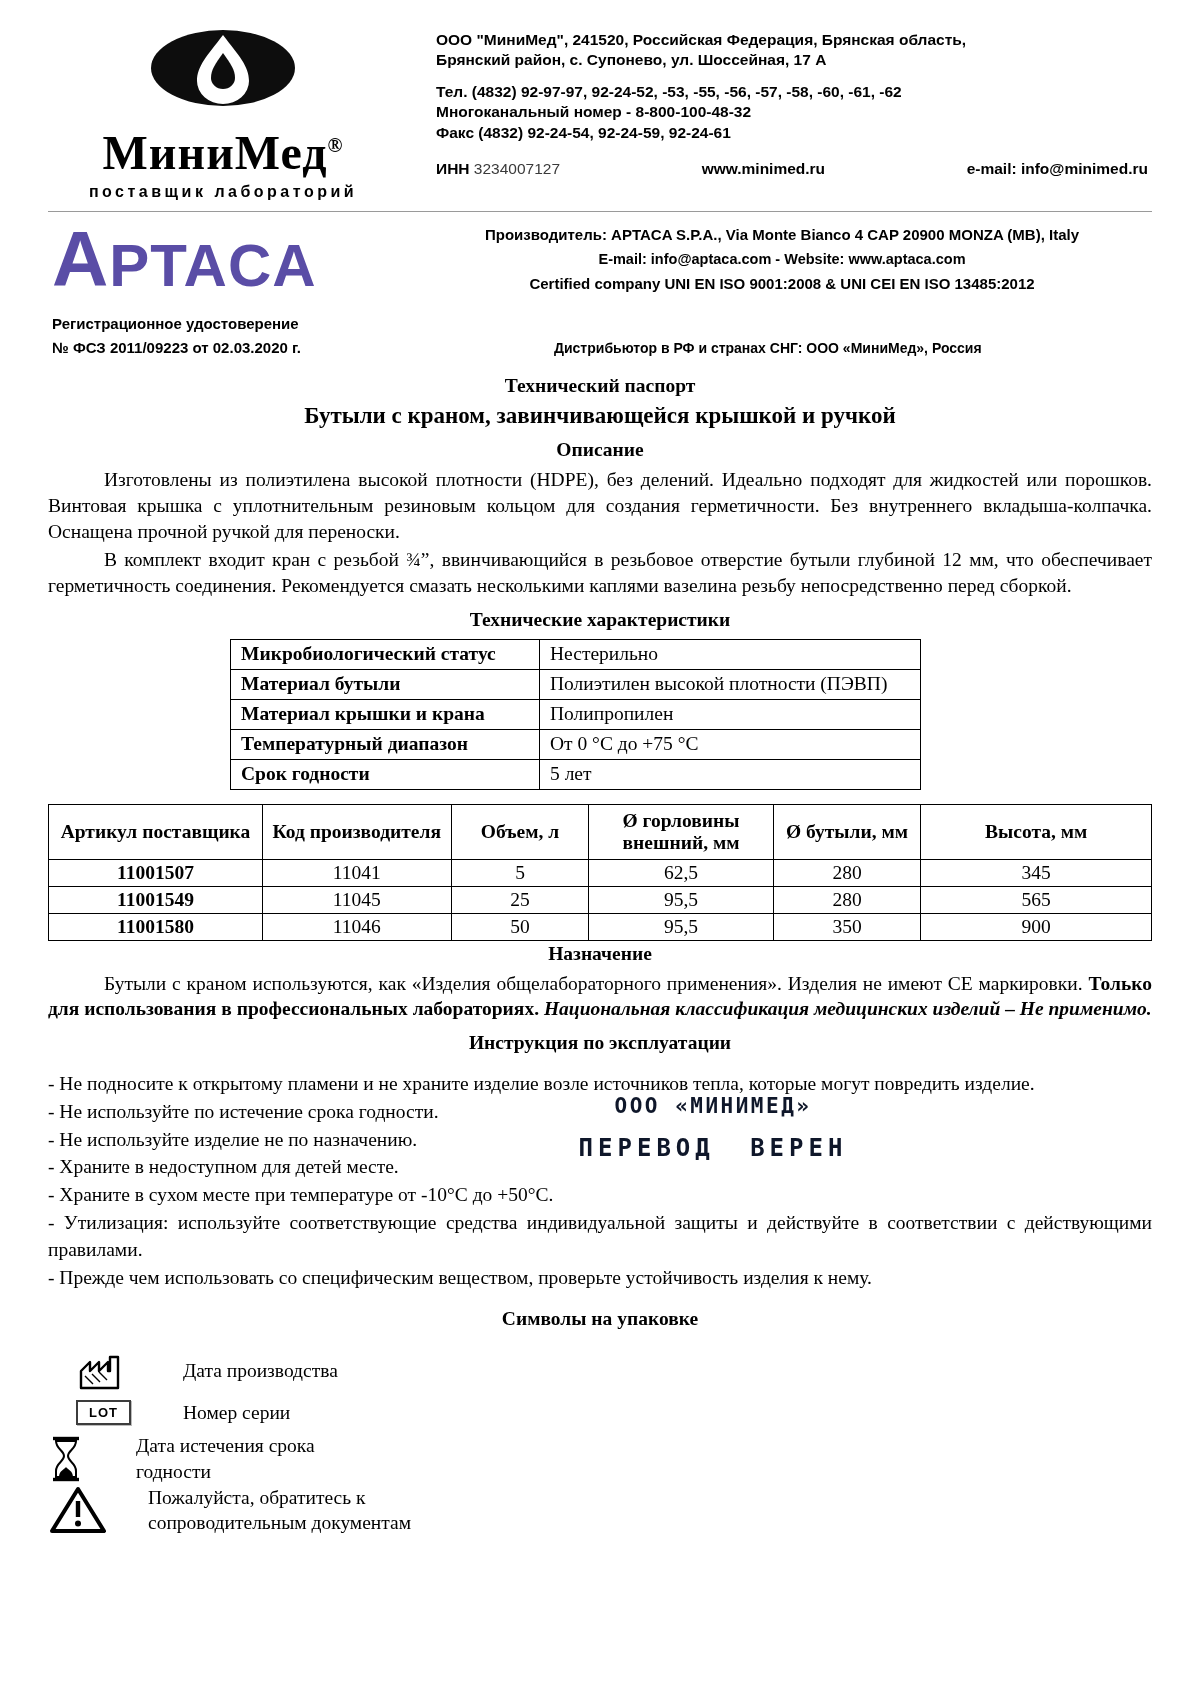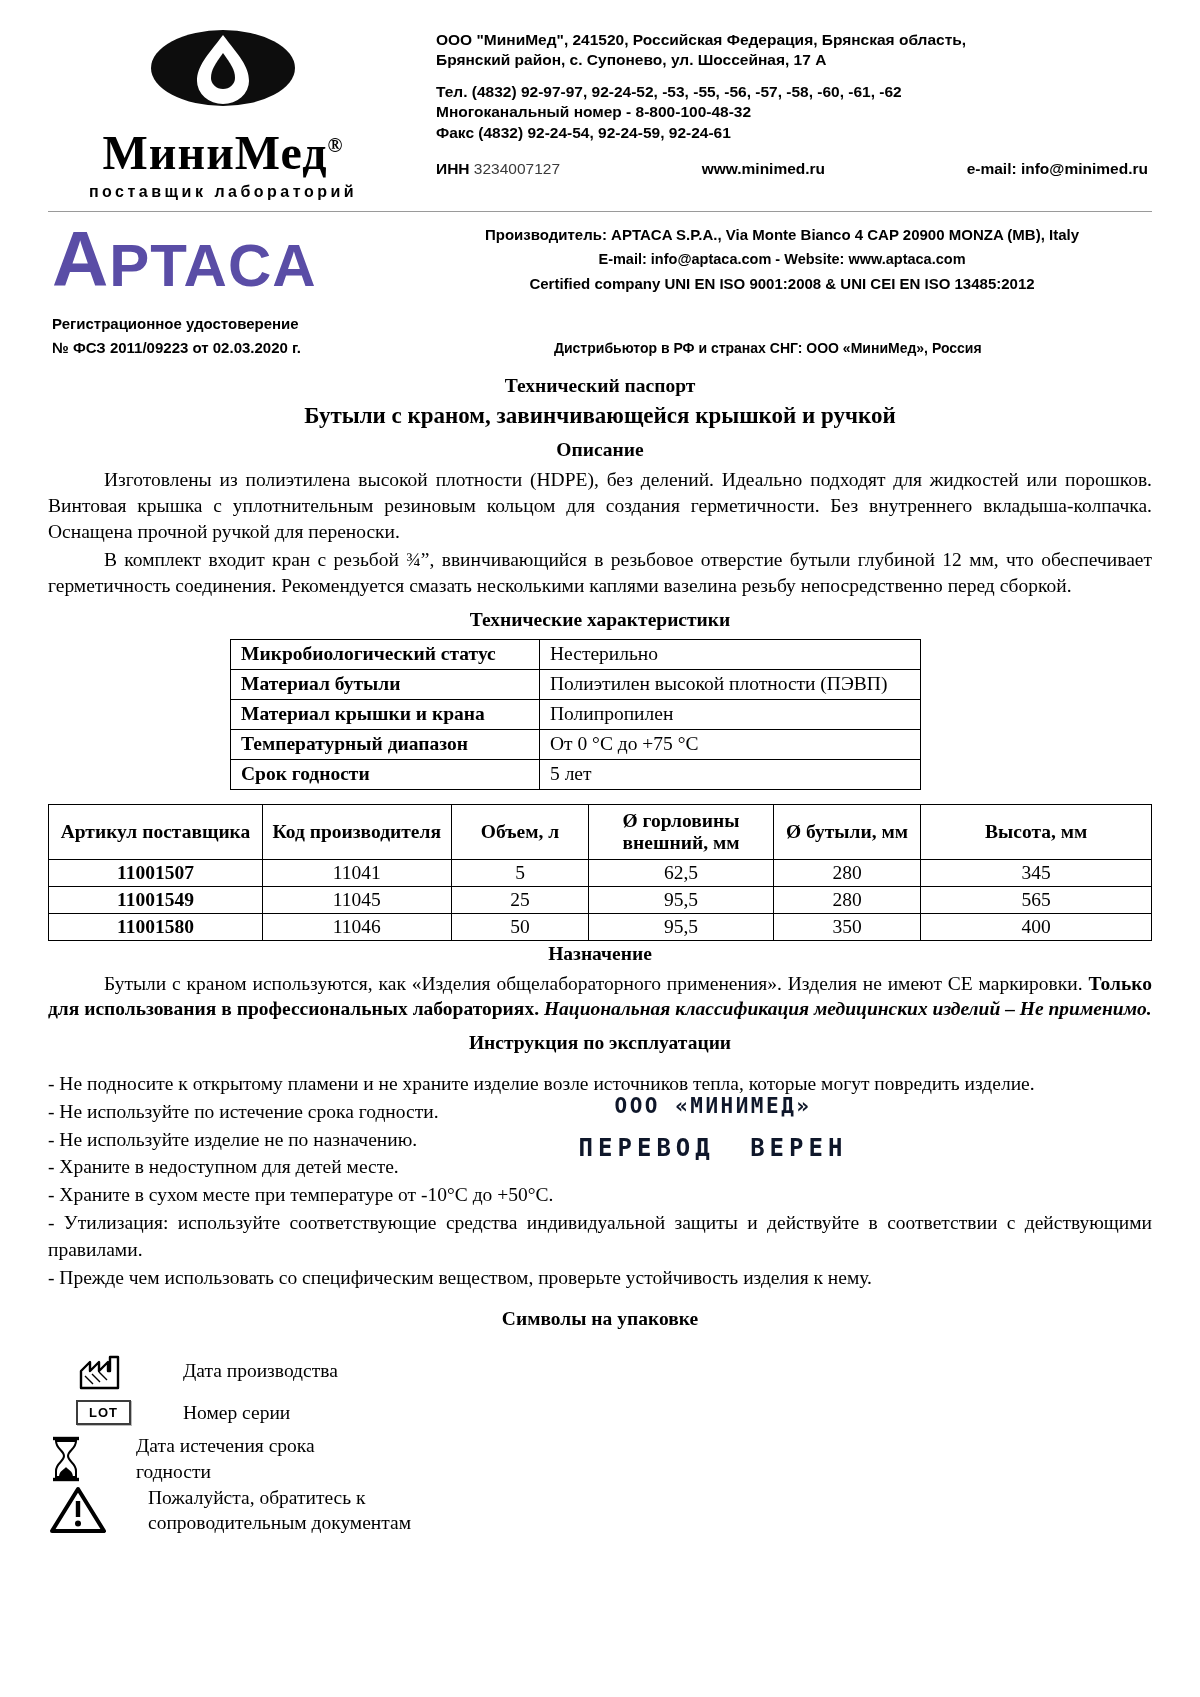--- a/index.html
+++ b/index.html
@@ -192,21 +192,21 @@
           <td>95,5</td>
           <td>280</td>
           <td>565</td>
         </tr>
         <tr>
           <td>11001580</td>
           <td>11046</td>
           <td>50</td>
           <td>95,5</td>
           <td>350</td>
-          <td>400</td>
+          <td>900</td>
         </tr>
       </tbody>
     </table>
 
     <div class="h-center" style="margin-top:2px;">Назначение</div>
     <p class="body ind purpose-parts"><span>Бутыли с краном используются, как «Изделия общелабораторного применения». Изделия не имеют СЕ маркировки. </span><span class="b">Только для использования в профессиональных лабораториях. </span><span class="bi">Национальная классификация медицинских изделий – Не применимо.</span></p>
 
     <div class="h-center">Инструкция по эксплуатации</div>
     <div class="instructions">
       <div class="instr-item">- Не подносите к открытому пламени и не храните изделие возле источников тепла, которые могут повредить изделие.</div>

